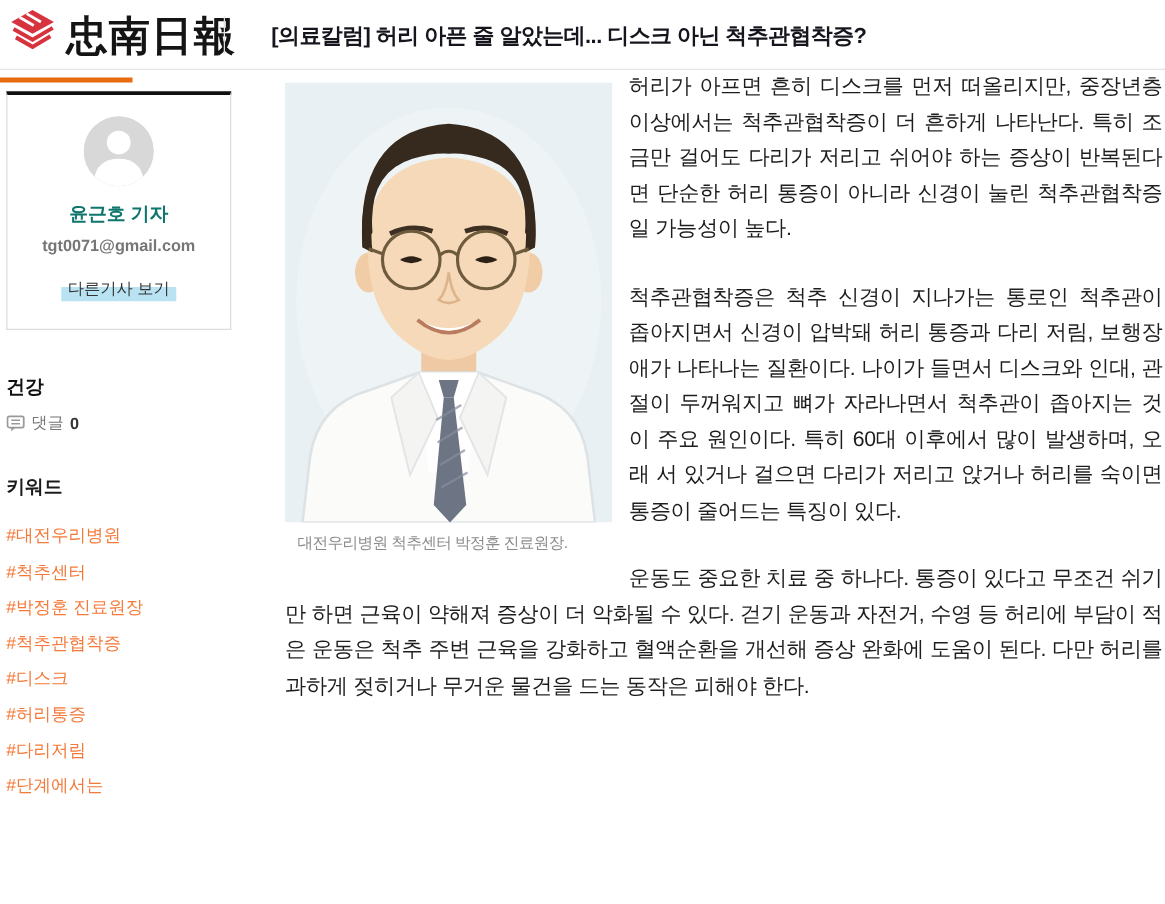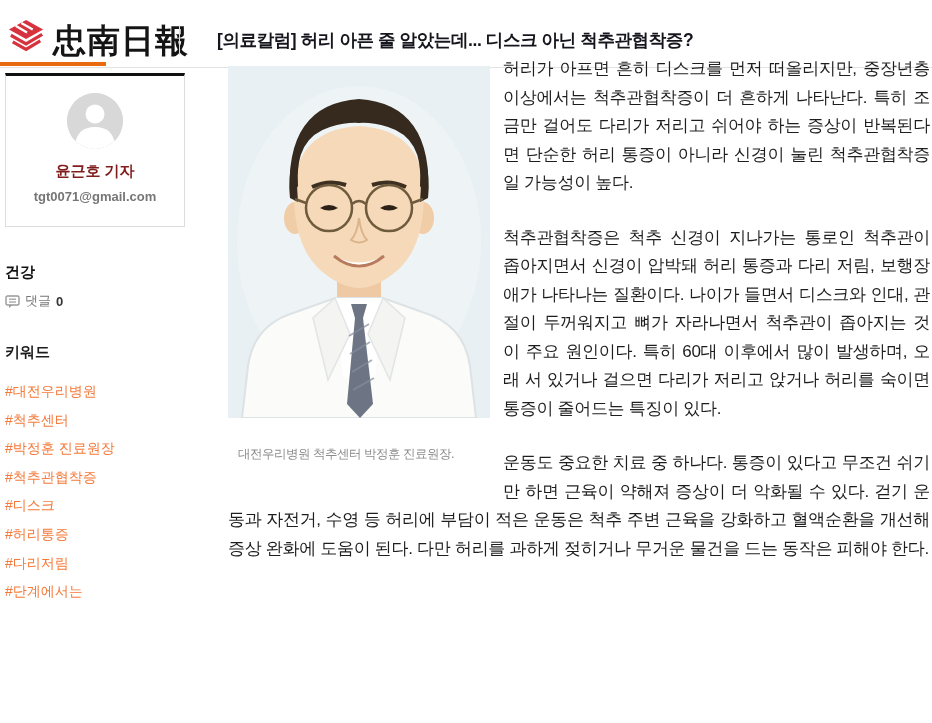--- a/index.html
+++ b/index.html
@@ -1,57 +1,57 @@
 <!DOCTYPE html>
 <html><head>
 <meta charset="utf-8">
 <style>
   html,body{margin:0;padding:0;background:#fff;}
   #page{position:relative;width:932px;height:723px;background:#fff;overflow:hidden;
         font-family:"Liberation Sans",sans-serif;color:#1e1e1e;}
 
   
-  .header{position:absolute;left:0;top:12px;width:932px;height:55px;background:#fff;
+  .header{position:absolute;left:0;top:0;width:932px;height:55px;background:#fff;
           border-bottom:1px solid #e3e3e3;}
   .logo{position:absolute;left:8px;top:5px;height:46px;display:flex;align-items:center;gap:7px;cursor:pointer;}
   .logo-text{font-family:"DejaVu Serif",serif;font-weight:bold;font-size:33px;color:#141414;
              letter-spacing:1px;line-height:1;}
   .vdivider{position:absolute;left:179px;top:13px;width:1px;height:30px;background:#e0e0e0;}
   .page-title{position:absolute;left:189px;top:0;height:55px;display:flex;align-items:center;
               font-size:17.5px;font-weight:bold;color:#15151d;letter-spacing:-0.4px;margin-left:28px;}
 
   .accent-bar{position:absolute;left:0;top:62px;width:106px;height:4px;background:#e96b10;}
 
   
   .sidebar{position:absolute;left:5px;top:73px;width:180px;}
   .reporter-card{border:1px solid #ddd;border-top:3px solid #101010;background:#fff;
                  text-align:center;padding-bottom:22px;}
   .avatar{width:56px;height:56px;border-radius:50%;background:#d8d8d8;margin:17px auto 0;
           overflow:hidden;position:relative;}
-  .reporter-name{margin-top:13px;font-size:15px;font-weight:bold;color:#7f1d1d;}
+  .reporter-name{margin-top:13px;font-size:15px;font-weight:bold;color:#0f766e;}
   .reporter-email{margin-top:8px;font-size:13px;font-weight:bold;color:#767676;}
   .other-articles{display:inline-block;margin-top:17px;font-size:13px;color:#333;
                   padding:1px 5px;cursor:pointer;
                   background:linear-gradient(to bottom, transparent 42%, #b9e3f2 42%);}
   .category{margin-top:36px;font-size:15px;font-weight:bold;color:#111;cursor:pointer;}
   .meta-date{margin-top:15px;font-size:13px;color:#999;}
   .meta-date b{color:#555;margin-left:3px;}
   .meta-comments{margin-top:10px;font-size:13px;color:#777;display:flex;align-items:center;gap:5px;cursor:pointer;}
   .meta-comments b{color:#333;}
   .keywords-title{margin-top:33px;font-size:15px;font-weight:bold;color:#1b1b1b;}
   .keywords{margin-top:15px;}
   .keyword{display:block;font-size:14px;line-height:28.6px;color:#f5793a;text-decoration:none;cursor:pointer;}
 
   
   .article{position:absolute;left:228px;top:55px;width:702px;font-size:17px;line-height:28.5px;
            text-align:justify;color:#1d1d1d;letter-spacing:-0.3px;}
   .article p{margin:0 0 26px 0;}
   figure.photo-figure{float:left;width:262px;margin:11px 13px 16px 0;padding:0;}
   .photo-frame{width:262px;height:352px;display:block;}
-  figcaption{margin-top:28px;font-size:12.5px;color:#8c8c8c;letter-spacing:-0.5px;padding-left:10px;
+  figcaption{margin-top:8px;font-size:12.5px;color:#8c8c8c;letter-spacing:-0.5px;padding-left:10px;
              text-align:left;line-height:16px;}
 </style>
 </head>
 <body>
 
 <div id="page">
 
   <div class="header">
     <div class="logo">
       <span style="display:inline-block;line-height:0;">
@@ -76,20 +76,23 @@
     <div class="reporter-card">
       <div class="avatar">
         <svg width="56" height="56" viewBox="0 0 56 56">
           <circle cx="28" cy="28" r="28" fill="#d8d8d8"></circle>
           <circle cx="28" cy="21" r="9.5" fill="#ffffff"></circle>
           <path d="M8,52 Q10,34 28,34 Q46,34 48,52 L44,56 L12,56 Z" fill="#ffffff"></path>
         </svg>
       </div>
       <div class="reporter-name">윤근호 기자</div>
       <div class="reporter-email">tgt0071@gmail.com</div>
+      <div>
+        <span class="other-articles">다른기사 보기</span>
+      </div>
     </div>
 
     <div class="category">건강</div>
 
 
     <div class="meta-comments">
       <span style="line-height:0;">
         <svg width="15" height="13" viewBox="0 0 15 13">
           <rect x="1" y="1" width="13" height="9" rx="1.5" fill="none" stroke="#999" stroke-width="1.4"></rect>
           <line x1="4" y1="4.2" x2="11" y2="4.2" stroke="#999" stroke-width="1.2"></line>

